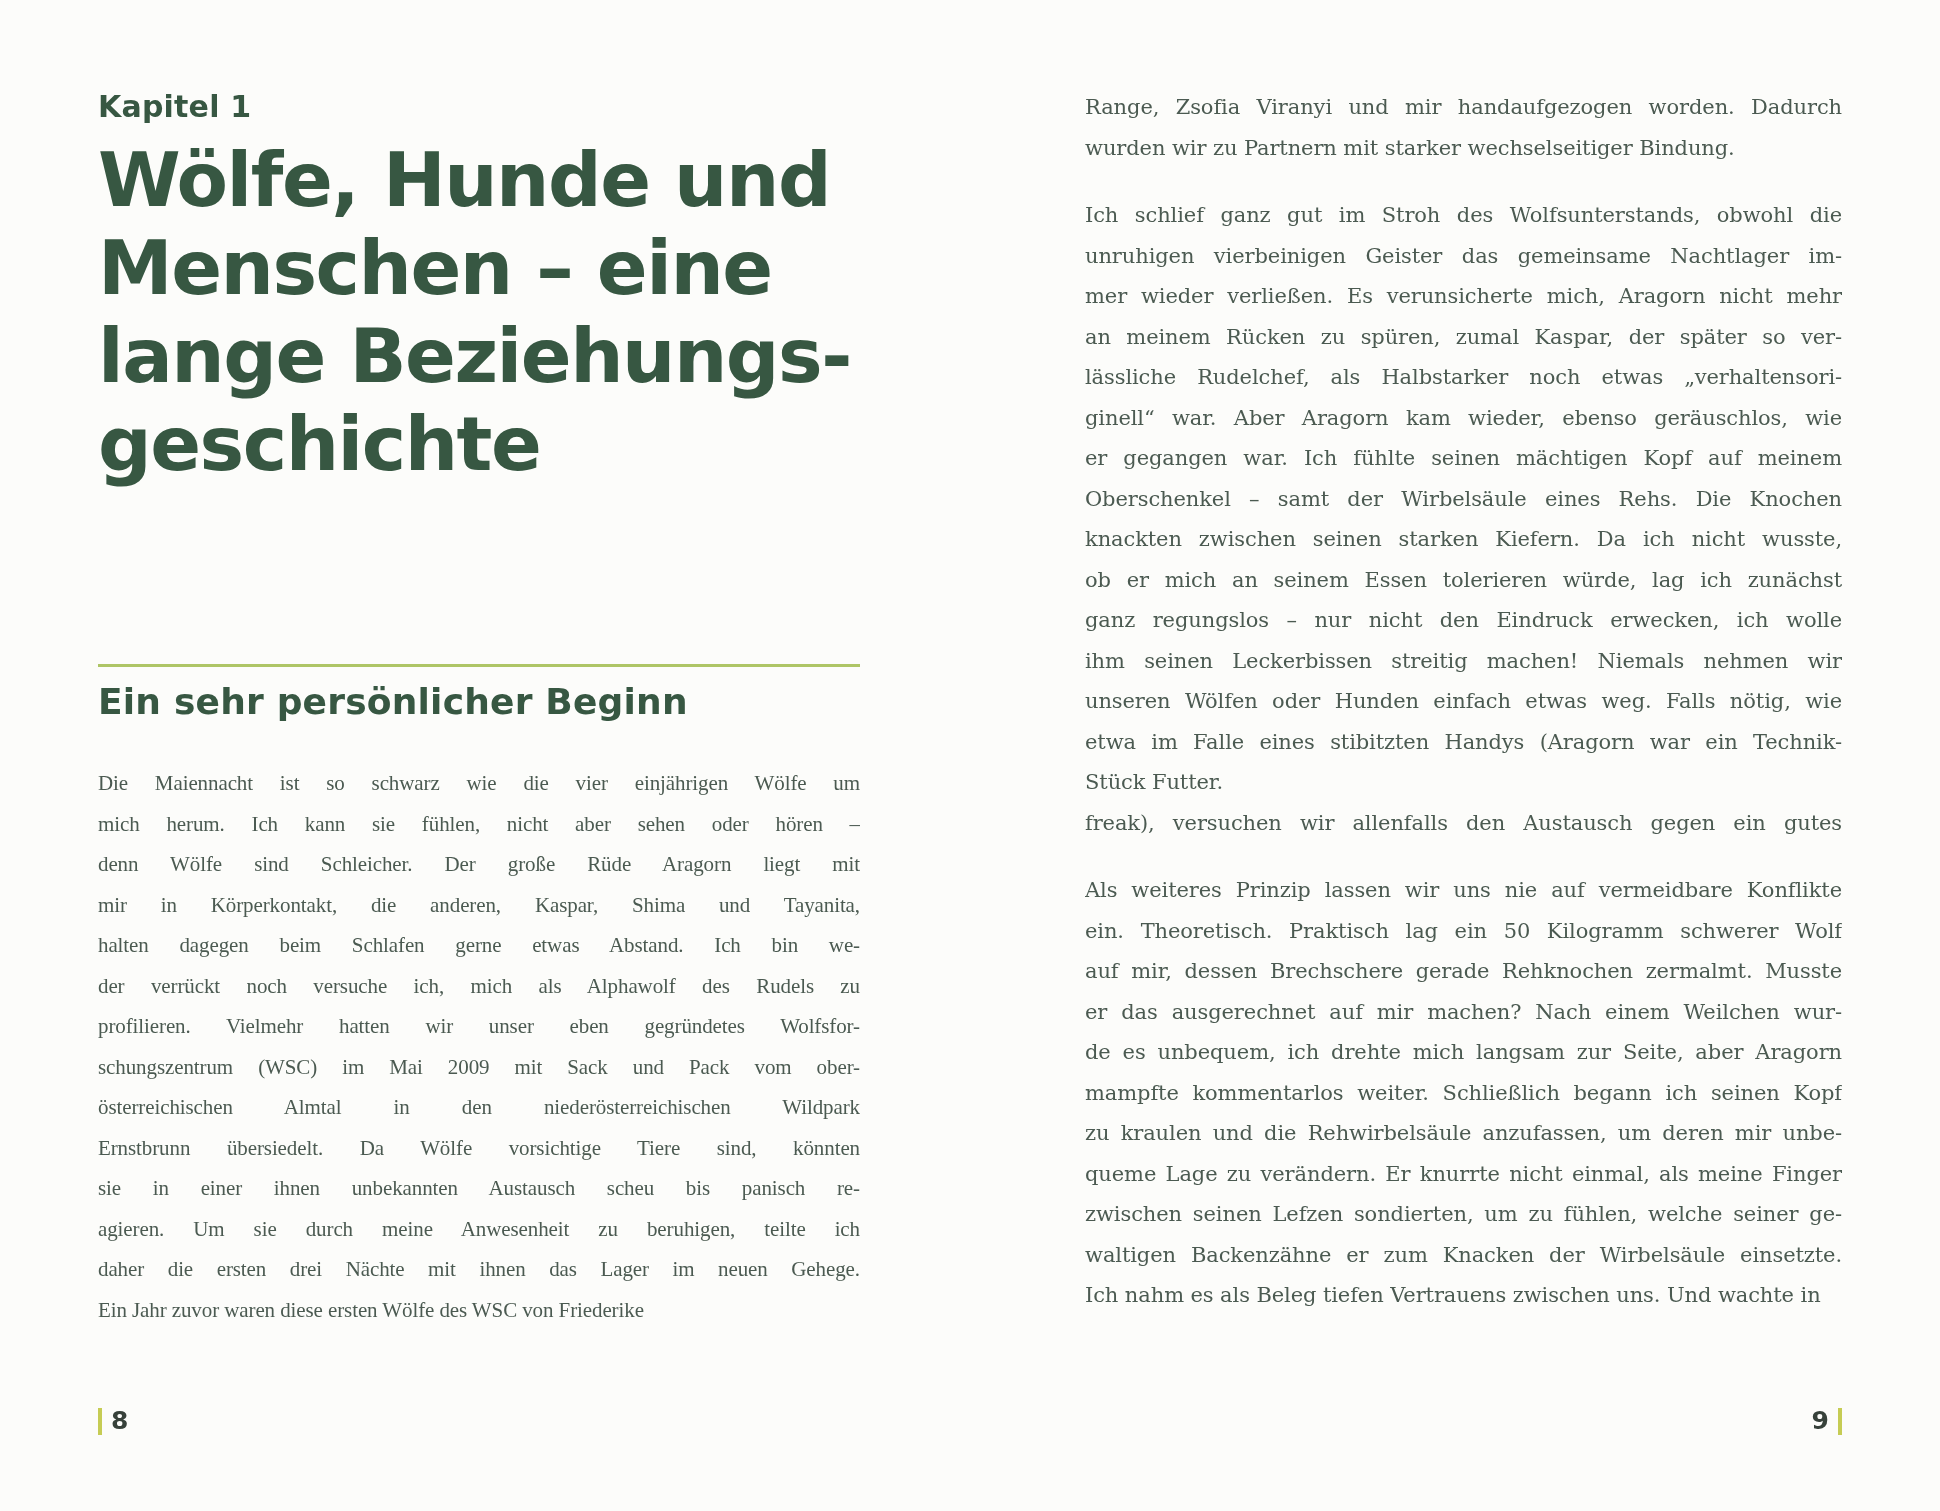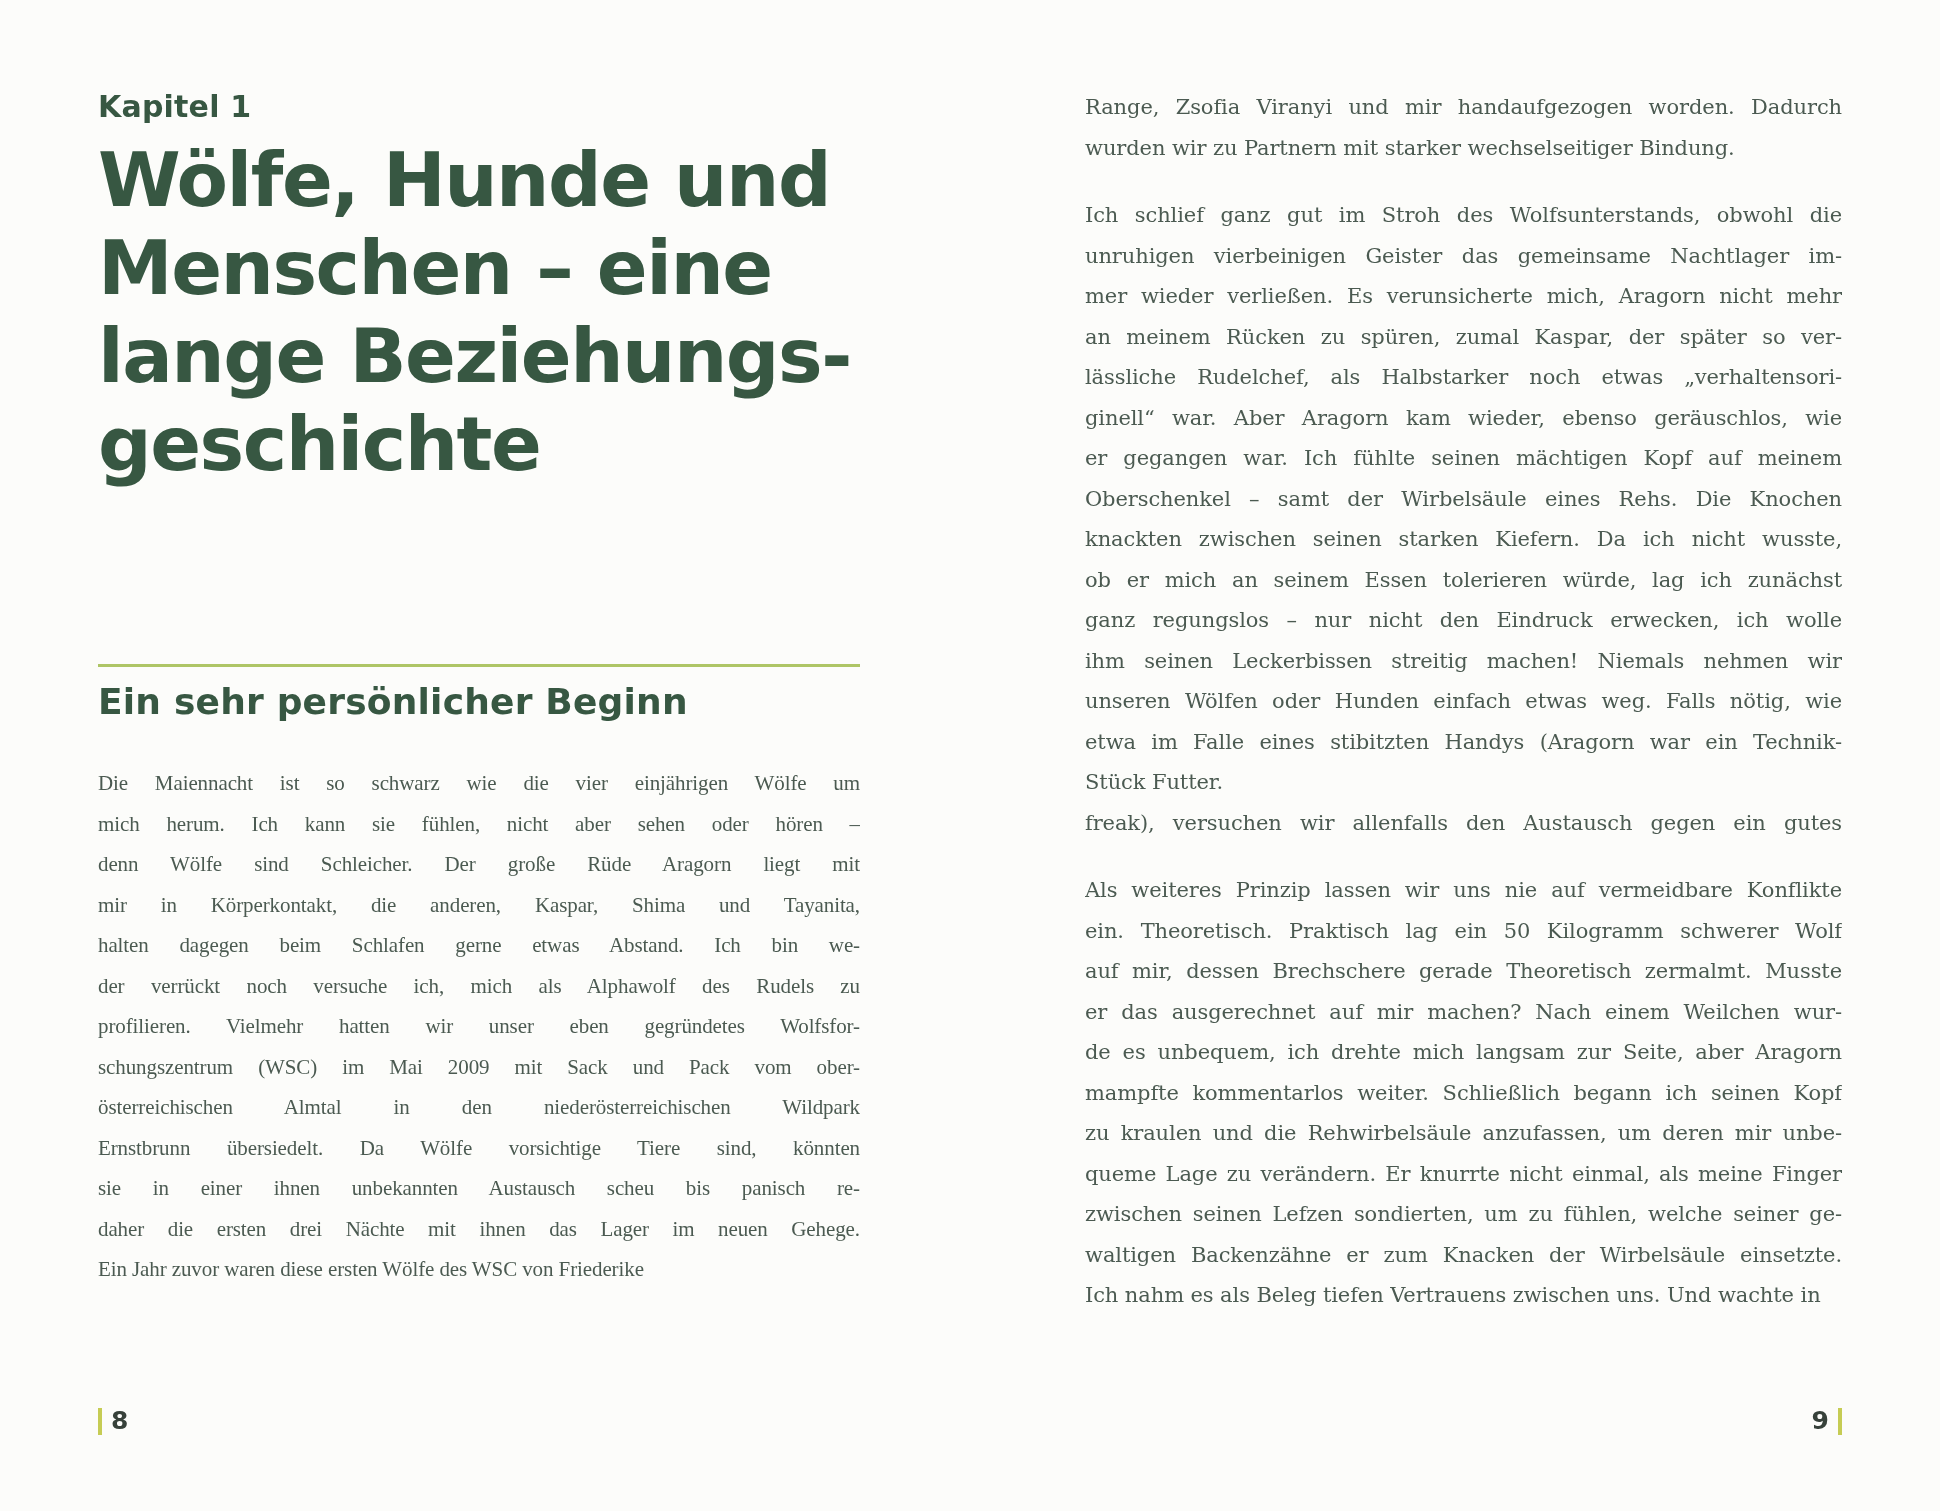--- a/index.html
+++ b/index.html
@@ -102,20 +102,21 @@
           <div class="bline">mich herum. Ich kann sie fühlen, nicht aber sehen oder hören –</div>
           <div class="bline">denn Wölfe sind Schleicher. Der große Rüde Aragorn liegt mit</div>
           <div class="bline">mir in Körperkontakt, die anderen, Kaspar, Shima und Tayanita,</div>
           <div class="bline">halten dagegen beim Schlafen gerne etwas Abstand. Ich bin we-</div>
           <div class="bline">der verrückt noch versuche ich, mich als Alphawolf des Rudels zu</div>
           <div class="bline">profilieren. Vielmehr hatten wir unser eben gegründetes Wolfsfor-</div>
           <div class="bline">schungszentrum (WSC) im Mai 2009 mit Sack und Pack vom ober-</div>
           <div class="bline">österreichischen Almtal in den niederösterreichischen Wildpark</div>
           <div class="bline">Ernstbrunn übersiedelt. Da Wölfe vorsichtige Tiere sind, könnten</div>
           <div class="bline">sie in einer ihnen unbekannten Austausch scheu bis panisch re-</div>
+          <div class="bline">agieren. Um sie durch meine Anwesenheit zu beruhigen, teilte ich</div>
           <div class="bline">daher die ersten drei Nächte mit ihnen das Lager im neuen Gehege.</div>
           <div class="bline lastline">Ein Jahr zuvor waren diese ersten Wölfe des WSC von Friederike</div>
         </div>
       </div>
 
     <div class="pagenum pagenum-left">
       <span class="pbar"></span>
       <span class="pnum">8</span>
     </div>
   </section>
@@ -140,21 +141,21 @@
           <div class="bline">ganz regungslos – nur nicht den Eindruck erwecken, ich wolle</div>
           <div class="bline">ihm seinen Leckerbissen streitig machen! Niemals nehmen wir</div>
           <div class="bline">unseren Wölfen oder Hunden einfach etwas weg. Falls nötig, wie</div>
           <div class="bline">etwa im Falle eines stibitzten Handys (Aragorn war ein Technik-</div>
           <div class="bline lastline">Stück Futter.</div>
           <div class="bline">freak), versuchen wir allenfalls den Austausch gegen ein gutes</div>
         </div>
         <div class="paragraph">
           <div class="bline">Als weiteres Prinzip lassen wir uns nie auf vermeidbare Konflikte</div>
           <div class="bline">ein. Theoretisch. Praktisch lag ein 50 Kilogramm schwerer Wolf</div>
-          <div class="bline">auf mir, dessen Brechschere gerade Theoretisch zermalmt. Musste</div>
+          <div class="bline">auf mir, dessen Brechschere gerade Rehknochen zermalmt. Musste</div>
           <div class="bline">er das ausgerechnet auf mir machen? Nach einem Weilchen wur-</div>
           <div class="bline">de es unbequem, ich drehte mich langsam zur Seite, aber Aragorn</div>
           <div class="bline">mampfte kommentarlos weiter. Schließlich begann ich seinen Kopf</div>
           <div class="bline">zu kraulen und die Rehwirbelsäule anzufassen, um deren mir unbe-</div>
           <div class="bline">queme Lage zu verändern. Er knurrte nicht einmal, als meine Finger</div>
           <div class="bline">zwischen seinen Lefzen sondierten, um zu fühlen, welche seiner ge-</div>
           <div class="bline">waltigen Backenzähne er zum Knacken der Wirbelsäule einsetzte.</div>
           <div class="bline lastline">Ich nahm es als Beleg tiefen Vertrauens zwischen uns. Und wachte in</div>
         </div>
       </div>

